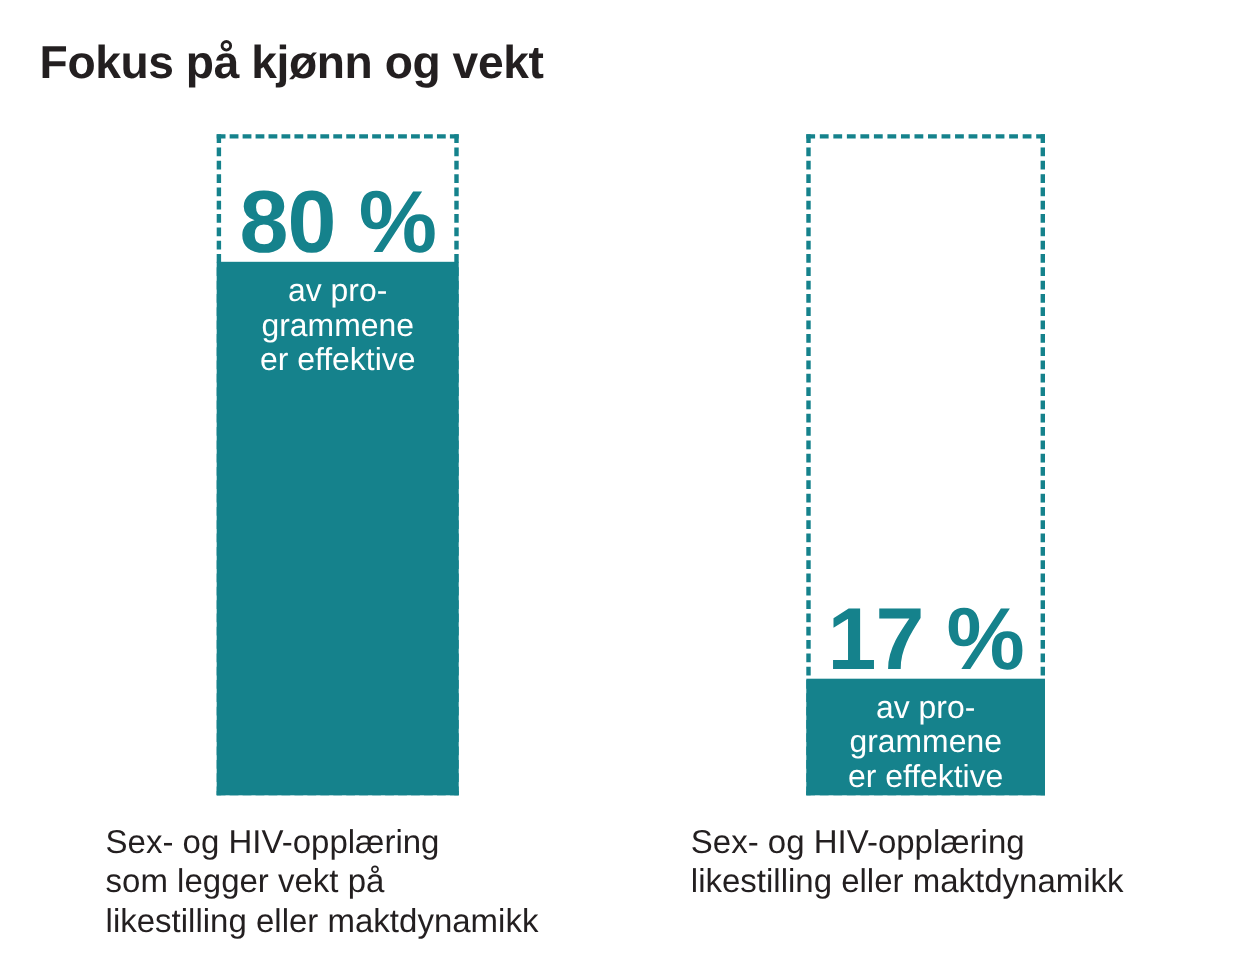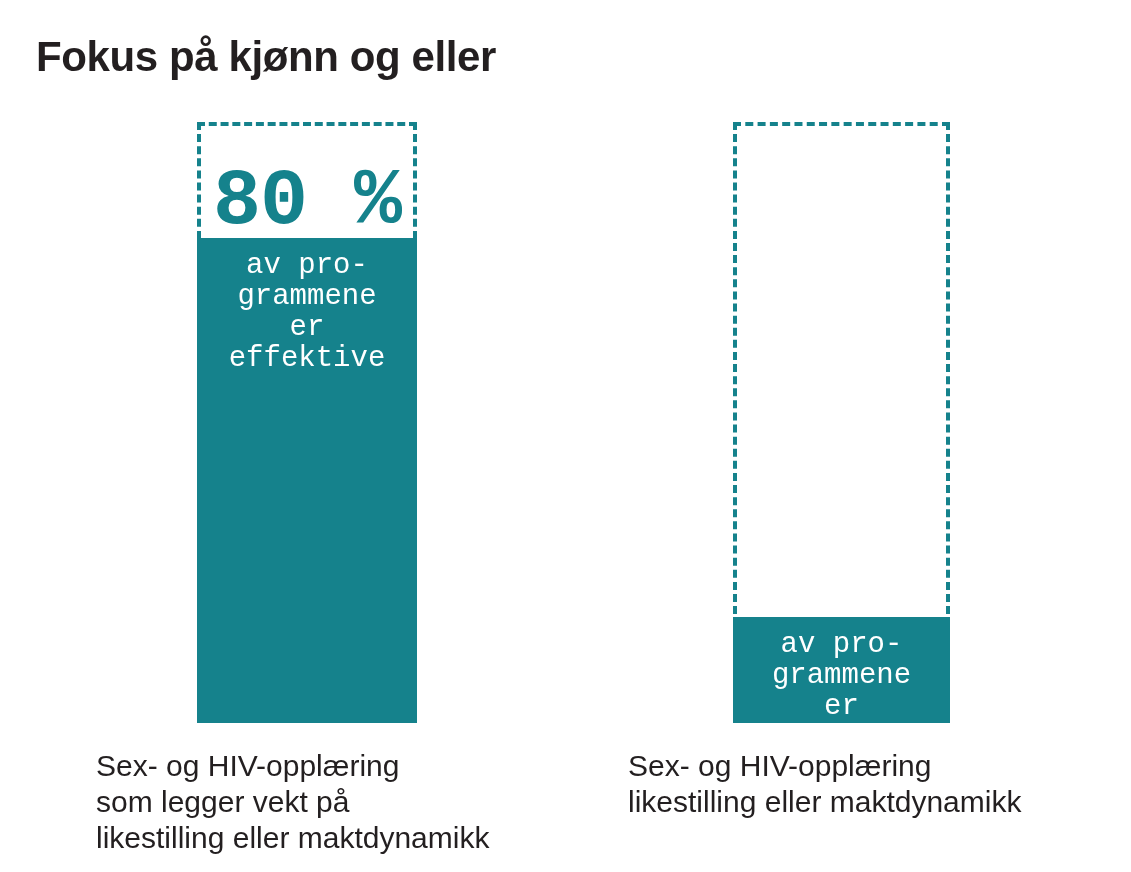--- a/index.html
+++ b/index.html
@@ -34,21 +34,20 @@
     left: 0;
     top: 0;
     width: 1131px;
     height: 872px;
   }
 
   
   .column {
     position: absolute;
     top: 122px;
-    font-family: Liberation Mono, monospace;
   }
   .column.col-0 { left: 197px; width: 220px; }
   .column.col-1 { left: 733px; width: 217px; }
 
   
   .bar-frame {
     position: relative;
     width: 100%;
     height: 601px;
     box-sizing: border-box;
@@ -101,39 +100,40 @@
     line-height: 36px;
     color: #231f20;
   }
   .caption.cap-0 { left: 96px;  width: 425px; }
   .caption.cap-1 { left: 628px; width: 428px; }
   .caption .hl { color: #15828c; }
 </style>
 </head>
 <body>
 
-<div class="chart-title">Fokus på kjønn og eller</div>
+<div class="chart-title">Fokus på kjønn og vekt</div>
 
 <div class="plot-area">
 
   <div class="column col-0">
     <div class="bar-frame">
       <div class="bar-value" id="value-0" style="top: 36px;">80 %</div>
       <div class="bar-fill" id="fill-0" style="height: 485px;">
         <div class="bar-inner-label">
           <div>av pro-</div>
           <div>grammene</div>
           <div>er effektive</div>
         </div>
       </div>
     </div>
   </div>
 
   <div class="column col-1">
     <div class="bar-frame">
+      <div class="bar-value" id="value-1" style="top: 415px;">17 %</div>
       <div class="bar-fill" id="fill-1" style="height: 106px;">
         <div class="bar-inner-label">
           <div>av pro-</div>
           <div>grammene</div>
           <div>er effektive</div>
         </div>
       </div>
     </div>
   </div>
 

